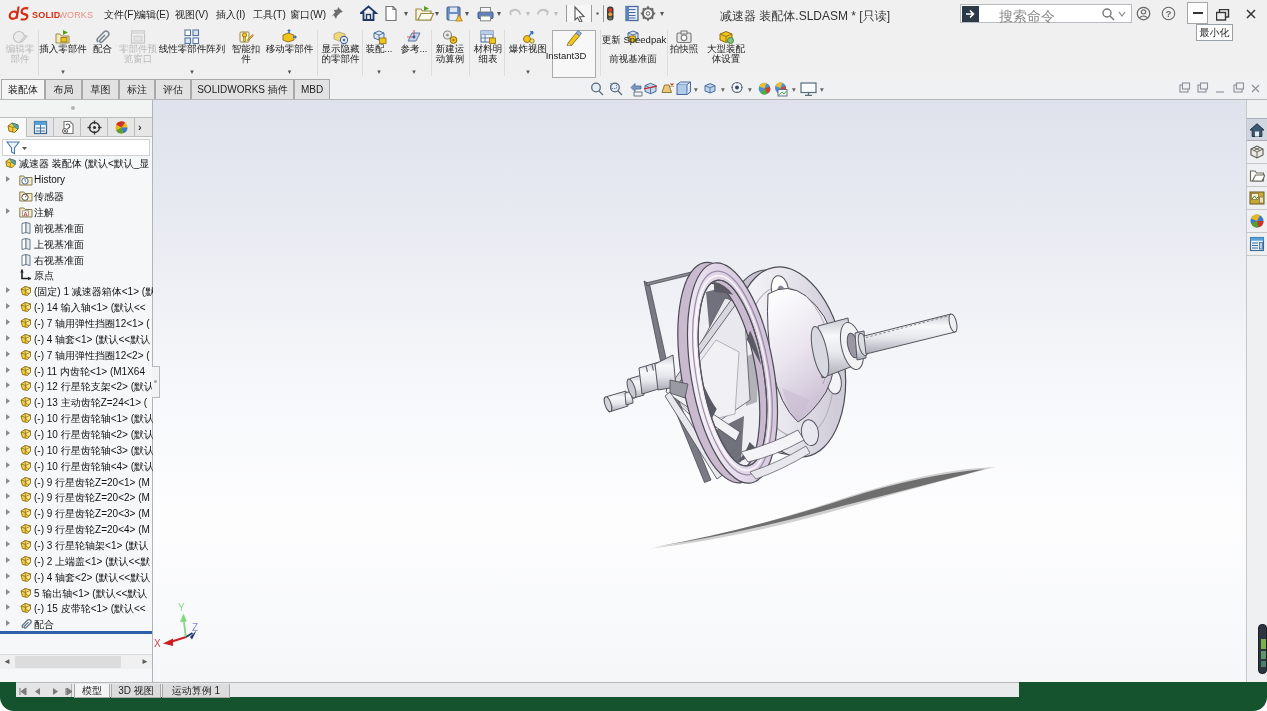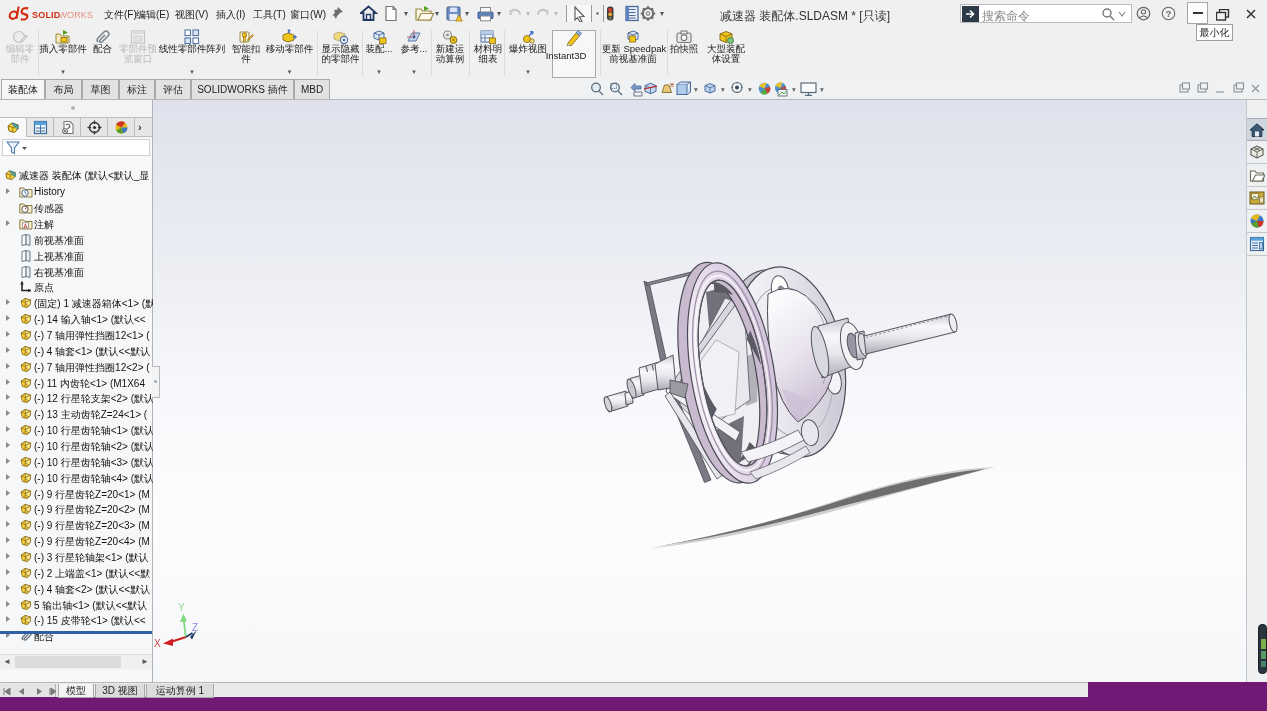--- a/index.html
+++ b/index.html
@@ -1,19 +1,19 @@
 <!DOCTYPE html>
 <html><head>
 <meta charset="utf-8">
 <style>
 html,body{margin:0;padding:0;width:1267px;height:711px;overflow:hidden;
 font-family:"Liberation Sans",sans-serif;-webkit-font-smoothing:antialiased;}
 *{box-sizing:border-box;}
 .abs{position:absolute;}
-#app{position:relative;width:1267px;height:711px;background:#701a75;}
+#app{position:relative;width:1267px;height:711px;background:#14532d;border-radius:14px;}
 
 
 #titlebar{left:0;top:0;width:1267px;height:27px;background:#f0f0f0;}
 .menu{font-size:10px;color:#222;}
 #doctitle{font-size:12px;color:#333;}
 #searchbox{background:#fff;border:1px solid #b8bcc0;height:19px;}
 
 
 #ribbon{left:0;top:27px;width:1267px;height:52px;background:#f0f0f0;}
 .rb{position:absolute;text-align:center;font-size:9.5px;color:#1a1a1a;line-height:10px;}
@@ -26,29 +26,29 @@
 #tabrow{left:0;top:79px;width:1267px;height:21px;background:#f0f1f2;border-bottom:1px solid #b7b7b7;}
 .tab{position:absolute;top:0;height:20px;font-size:10px;color:#222;text-align:center;
  line-height:19px;background:#e2e2e2;border:1px solid #a9a9a9;border-bottom:none;}
 .tab.active{background:#f5f5f5;}
 
 
 #main{left:0;top:100px;width:1267px;height:582px;}
 #viewport{position:absolute;left:0;top:0;width:1267px;height:582px;
  background:linear-gradient(180deg,#dfe2ec 0%,#e9ebf2 22%,#f7f8fb 50%,#fdfdfe 72%,#f6f7f9 100%);}
 #tree{position:absolute;left:0;top:0;width:153px;height:582px;background:#f6f7f8;border-right:1px solid #b0b4b8;}
-.trow{position:absolute;left:0;width:153px;height:16px;font-size:10px;color:#111;white-space:nowrap;overflow:hidden;margin-top:12px;}
+.trow{position:absolute;left:0;width:153px;height:16px;font-size:10px;color:#111;white-space:nowrap;overflow:hidden;}
 .trow .arr{position:absolute;left:6px;top:4px;width:0;height:0;border-left:4px solid #8a8a8a;border-top:3.5px solid transparent;border-bottom:3.5px solid transparent;}
 .trow .tx{position:absolute;left:34px;top:2px;}
 
 
 #taskstrip{position:absolute;left:1246px;top:0;width:21px;height:582px;background:#eef0f1;border-left:1px solid #c5c8cb;}
 
 
-#bottombar{left:0;top:682px;width:1088px;height:15px;background:#e9eaeb;border-top:1px solid #b7b7b7;}
+#bottombar{left:16px;top:682px;width:1003px;height:15px;background:#e9eaeb;border-top:1px solid #b7b7b7;}
 .btab{position:absolute;top:1px;height:14px;font-size:10px;color:#222;text-align:center;line-height:13px;border:1px solid #a9a9a9;border-top:none;background:#dcdcdc;}
 .btab.active{background:#f4f4f4;}
 #statusbar{left:0;top:697px;width:1267px;height:14px;background:#f0f0f0;font-size:13px;color:#333;}
 </style>
 </head>
 <body>
 <div id="app">
   <div id="titlebar" class="abs">
 
     <svg class="abs" style="left:6px;top:4px" width="150" height="19" viewBox="0 0 150 19">
@@ -125,21 +125,21 @@
           </g>
       </g>
       <text x="300" y="11" font-size="8" fill="#555">▾</text>
     </svg>
     <div class="abs" id="doctitle" style="left:630px;top:8px;width:350px;text-align:center">减速器 装配体.SLDASM * [只读]</div>
     <div class="abs" id="searchbox" style="left:960px;top:4px;width:172px;">
       <svg class="abs" style="left:1px;top:1px" width="17" height="16" viewBox="0 0 17 16">
           <rect width="17" height="16" fill="#2b3a46"></rect>
           <path d="M4 8 h7 M8 4.5 L11.5 8 L8 11.5" stroke="#fff" stroke-width="1.6" fill="none"></path>
         </svg>
-      <div class="abs" style="left:21px;top:3px;font-size:12px;color:#8a8a8a">搜索命令</div>
+      <div class="abs" style="left:38px;top:3px;font-size:14px;color:#8a8a8a">搜索命令</div>
       <svg class="abs" style="left:140px;top:2px" width="26" height="14" viewBox="0 0 26 14">
           <circle cx="6" cy="6" r="4" fill="none" stroke="#777" stroke-width="1.4"></circle>
           <path d="M9 9 L13 13" stroke="#777" stroke-width="1.4"></path>
           <path d="M18 5 l3 4 3 -4" fill="none" stroke="#888" stroke-width="1.2"></path>
         </svg>
     </div>
     <svg class="abs" style="left:1136px;top:6px" width="15" height="15" viewBox="0 0 18 18">
         <circle cx="9" cy="9" r="7.5" fill="none" stroke="#666" stroke-width="1.5"></circle>
         <circle cx="9" cy="7" r="2.6" fill="none" stroke="#666" stroke-width="1.3"></circle>
         <path d="M3.8 14.5 Q9 9.5 14.2 14.5" fill="none" stroke="#666" stroke-width="1.3"></path>
@@ -294,21 +294,21 @@
           <path d="M2 13 L1.2 16 L5.5 15.5" fill="#e8e0c0" stroke="#8a6d1d" stroke-width="0.8"></path>
         </svg>
       <div class="abs cap" style="left:-8px;top:24px;width:44px">Instant3D</div>
     </div>
     <div class="rb" style="left:602px;top:0;width:62px">
       <svg class="abs" style="left:23px;top:2px" width="16" height="16" viewBox="0 0 16 16">
           <path d="M3 4 L8 2 L13 4 L13 10 L8 12 L3 10 Z" fill="#dce6f4" stroke="#4a6a9c" stroke-width="1"></path>
           <path d="M3 4 L8 6 L13 4 M8 6 L8 12" fill="none" stroke="#4a6a9c" stroke-width="0.9"></path>
           <rect x="4.5" y="7" width="6" height="6" fill="#f0c419" stroke="#8a6d1d" stroke-width="0.8"></rect>
         </svg>
-      <div class="abs cap" style="left:-14px;top:17px;width:92px">更新 Speedpak</div>
+      <div class="abs cap" style="left:-14px;top:8px;width:92px">更新 Speedpak</div>
       <div class="abs cap" style="left:0;top:27px;width:62px">前视基准面</div>
     </div>
     <div class="rb" style="left:669px;top:0;width:30px">
       <svg class="abs" style="left:7px;top:2px" width="16" height="16" viewBox="0 0 16 16">
           <rect x="1" y="4" width="14" height="9.5" rx="1.5" fill="#e9e9e9" stroke="#777" stroke-width="1.1"></rect>
           <rect x="5" y="2" width="6" height="3" fill="#e9e9e9" stroke="#777" stroke-width="1"></rect>
           <circle cx="8" cy="8.8" r="2.8" fill="#fff" stroke="#777" stroke-width="1.1"></circle>
         </svg>
       <div class="abs cap" style="left:-5px;top:17px;width:40px">拍快照</div>
     </div>

